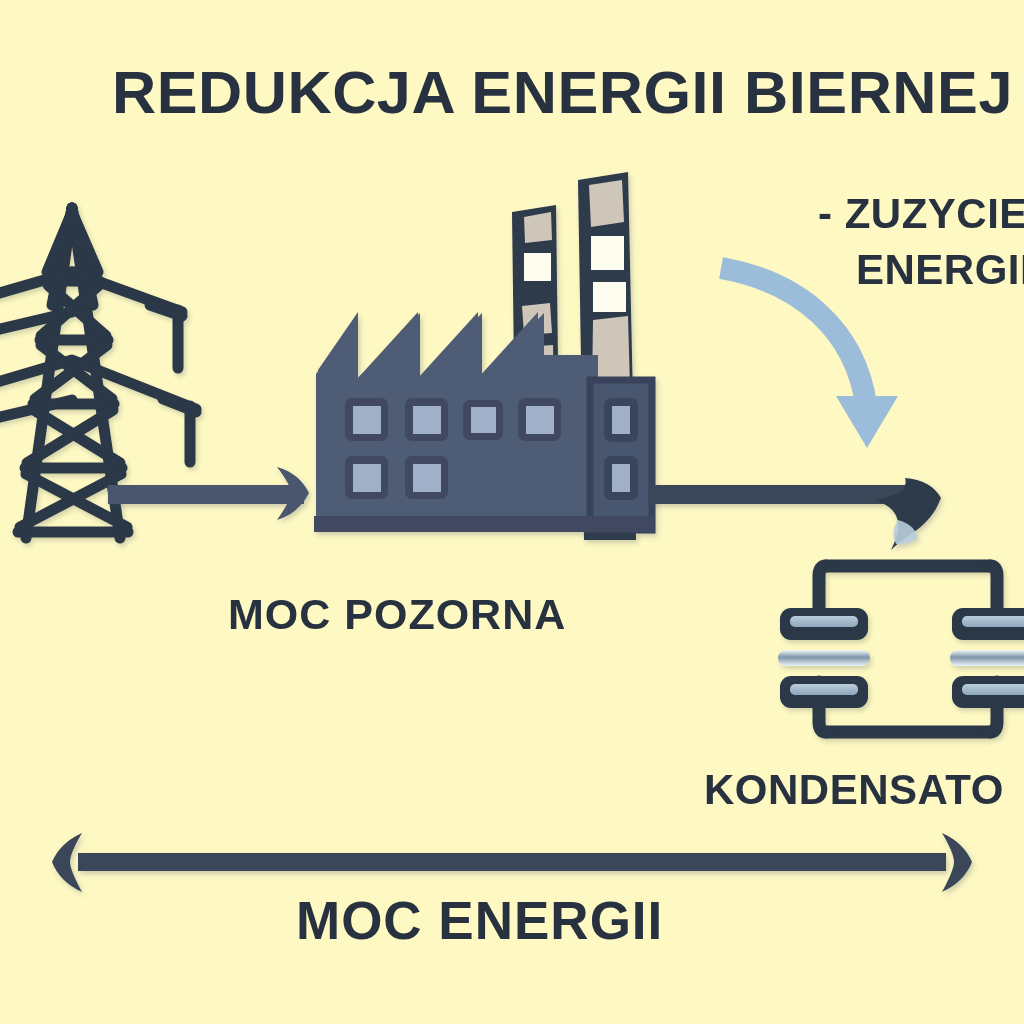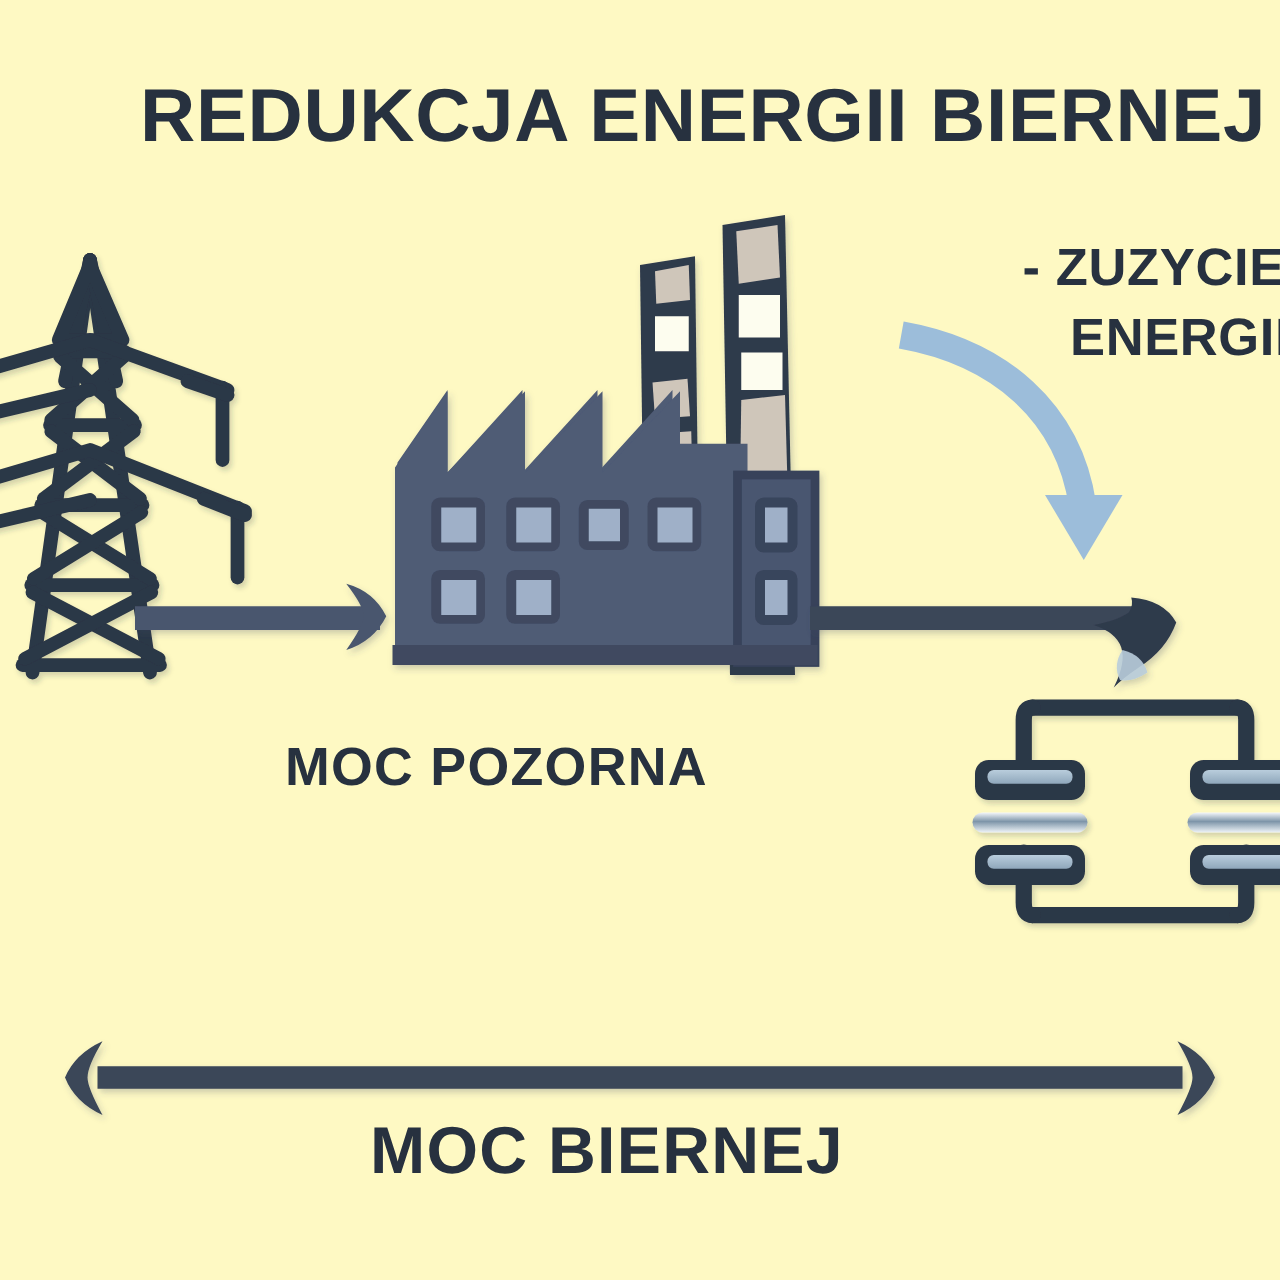--- a/index.html
+++ b/index.html
@@ -269,16 +269,17 @@
   </svg>
 
   <div class="txt" id="title-text">REDUKCJA ENERGII BIERNEJ</div>
 
   <div class="txt" id="note-line1">- ZUZYCIE</div>
 
   <div class="txt" id="note-line2">ENERGII</div>
 
   <div class="txt" id="label-moc-pozorna">MOC POZORNA</div>
 
-
-  <div class="txt" id="label-moc-czynna">MOC BIERNEJ</div>
+  <div class="txt" id="label-kondensator">KONDENSATO</div>
+
+  <div class="txt" id="label-moc-czynna">MOC ENERGII</div>
 
 </div>
 
 </body></html>

